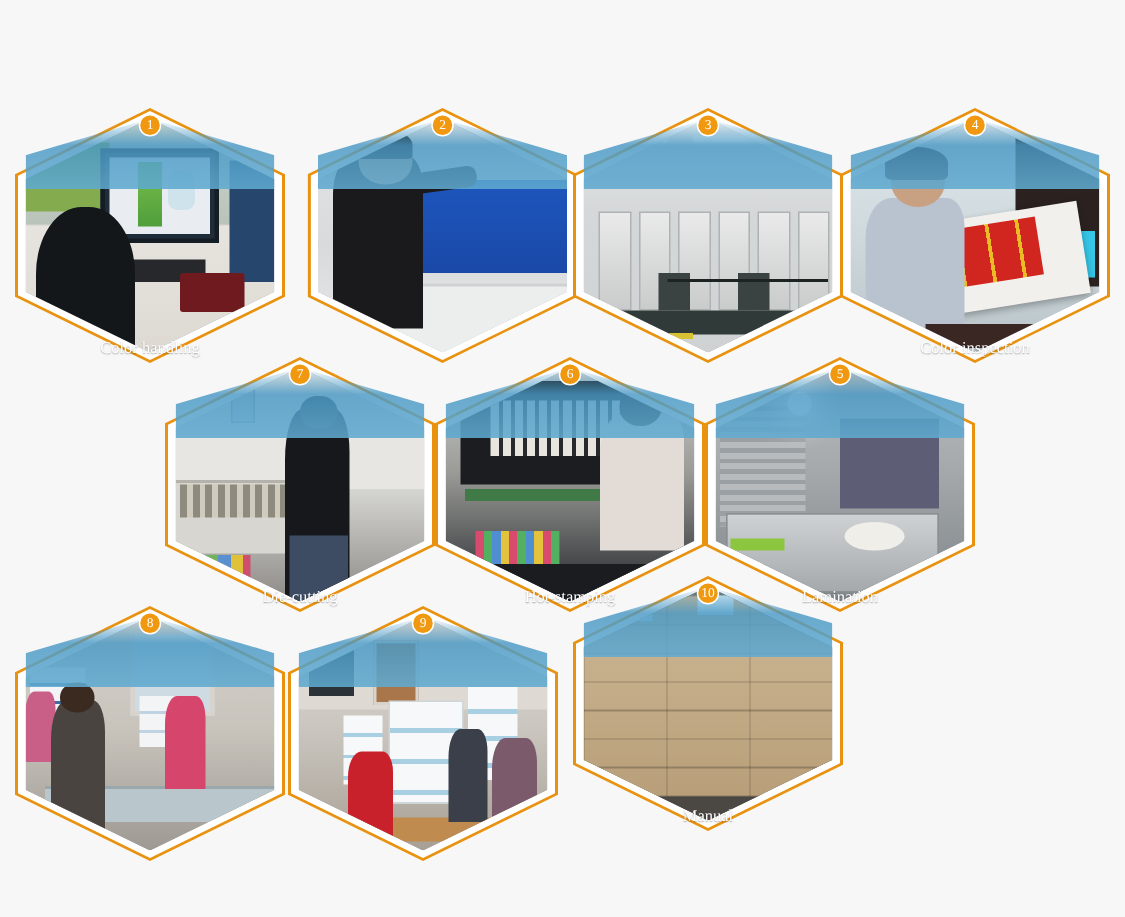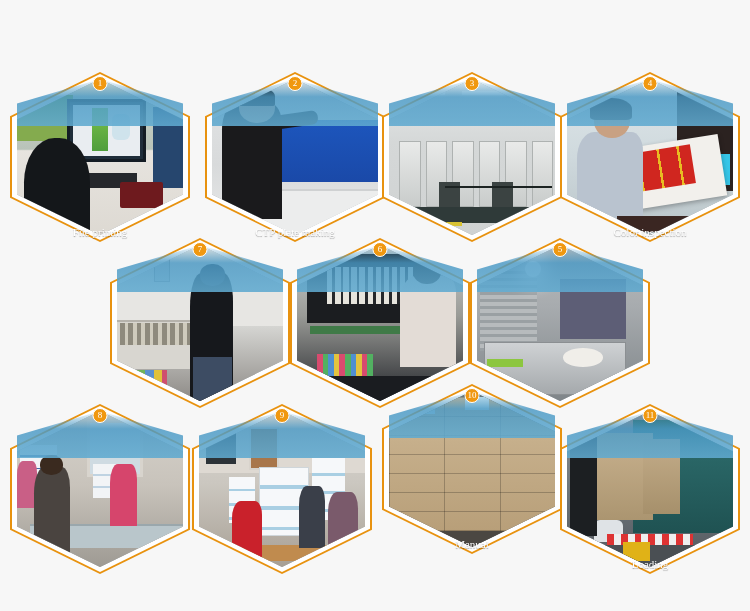--- a/index.html
+++ b/index.html
@@ -230,40 +230,39 @@
               </div>
             </div>
           <div class="s1-right"></div>
             <div class="s1-kb"></div>
             <div class="s1-mp"></div>
             <div class="s1-head"></div>
         </div>
       </div>
       <div class="hex-label"></div>
       <div class="hex-badge">1</div>
-      <div class="hex-label-text">File printing</div>
+      <div class="hex-label-text">Color handling</div>
     </div>
 
     <div class="hex" style="left:205px;top:12px;">
       <div class="hex-outer"></div>
       <div class="hex-mid"></div>
       <div class="hex-photo">
         <div class="ph">
           <div class="s2-bg"></div>
             <div class="s2-bench"></div>
             <div class="s2-plate"></div>
           <div class="s2-body"></div>
             <div class="s2-arm"></div>
             <div class="s2-head"></div>
             <div class="s2-hair"></div>
         </div>
       </div>
       <div class="hex-label"></div>
       <div class="hex-badge">2</div>
-      <div class="hex-label-text">CTP plate making</div>
     </div>
 
     <div class="hex" style="left:382px;top:12px;">
       <div class="hex-outer"></div>
       <div class="hex-mid"></div>
       <div class="hex-photo">
         <div class="ph">
           <div class="s3-bg"></div>
             <div class="s3-ceil"></div>
           <div class="s3-lamp" style="left:8%"></div>
@@ -319,57 +318,60 @@
           <div class="s7-mach"></div>
             <div class="s7-blades"></div>
             <div class="s7-color"></div>
           <div class="s7-body"></div>
             <div class="s7-head"></div>
             <div class="s7-jeans"></div>
         </div>
       </div>
       <div class="hex-label"></div>
       <div class="hex-badge">7</div>
+      <div class="hex-label-text">Die-cutting</div>
     </div>
 
     <div class="hex" style="left:290px;top:178px;">
       <div class="hex-outer"></div>
       <div class="hex-mid"></div>
       <div class="hex-photo">
         <div class="ph">
           <div class="s6-bg"></div>
             <div class="s6-mach"></div>
             <div class="s6-rolls"></div>
           <div class="s6-green"></div>
             <div class="s6-floor"></div>
             <div class="s6-stack"></div>
           <div class="s6-shirt"></div>
             <div class="s6-head"></div>
         </div>
       </div>
       <div class="hex-label"></div>
       <div class="hex-badge">6</div>
+      <div class="hex-label-text">Hot-stamping</div>
     </div>
 
     <div class="hex" style="left:470px;top:178px;">
       <div class="hex-outer"></div>
       <div class="hex-mid"></div>
       <div class="hex-photo">
         <div class="ph">
           <div class="s5-bg"></div>
             <div class="s5-shutter"></div>
             <div class="s5-panel"></div>
           <div class="s5-lamp"></div>
             <div class="s5-mach"></div>
             <div class="s5-roll"></div>
             <div class="s5-green"></div>
         </div>
       </div>
       <div class="hex-label"></div>
       <div class="hex-badge">5</div>
+      <div class="hex-label-text">Lamination</div>
     </div>
 
     <div class="hex" style="left:10px;top:344px;">
       <div class="hex-outer"></div>
       <div class="hex-mid"></div>
       <div class="hex-photo">
         <div class="ph">
           <div class="s8-bg"></div>
             <div class="s8-win"></div>
             <div class="s8-boxes"></div>
@@ -417,35 +419,15 @@
           <div class="s10-tag"></div>
             <div class="s10-tag2"></div>
             <div class="s10-pallet"></div>
         </div>
       </div>
       <div class="hex-label"></div>
       <div class="hex-badge">10</div>
       <div class="hex-label-text">Manual</div>
     </div>
 
-    <div class="hex" style="left:560px;top:344px;">
-      <div class="hex-outer"></div>
-      <div class="hex-mid"></div>
-      <div class="hex-photo">
-        <div class="ph">
-          <div class="s11-bg"></div>
-            <div class="s11-truck"></div>
-          <div class="s11-cargo"></div>
-            <div class="s11-cargo2"></div>
-          <div class="s11-car"></div>
-            <div class="s11-lift"></div>
-          <div class="s11-ground"></div>
-            <div class="s11-bumper"></div>
-            <div class="s11-yellow"></div>
-        </div>
-      </div>
-      <div class="hex-label"></div>
-      <div class="hex-badge">11</div>
-      <div class="hex-label-text">Loading</div>
-    </div>
 
   </div>
 </div>
 
 </body></html>

